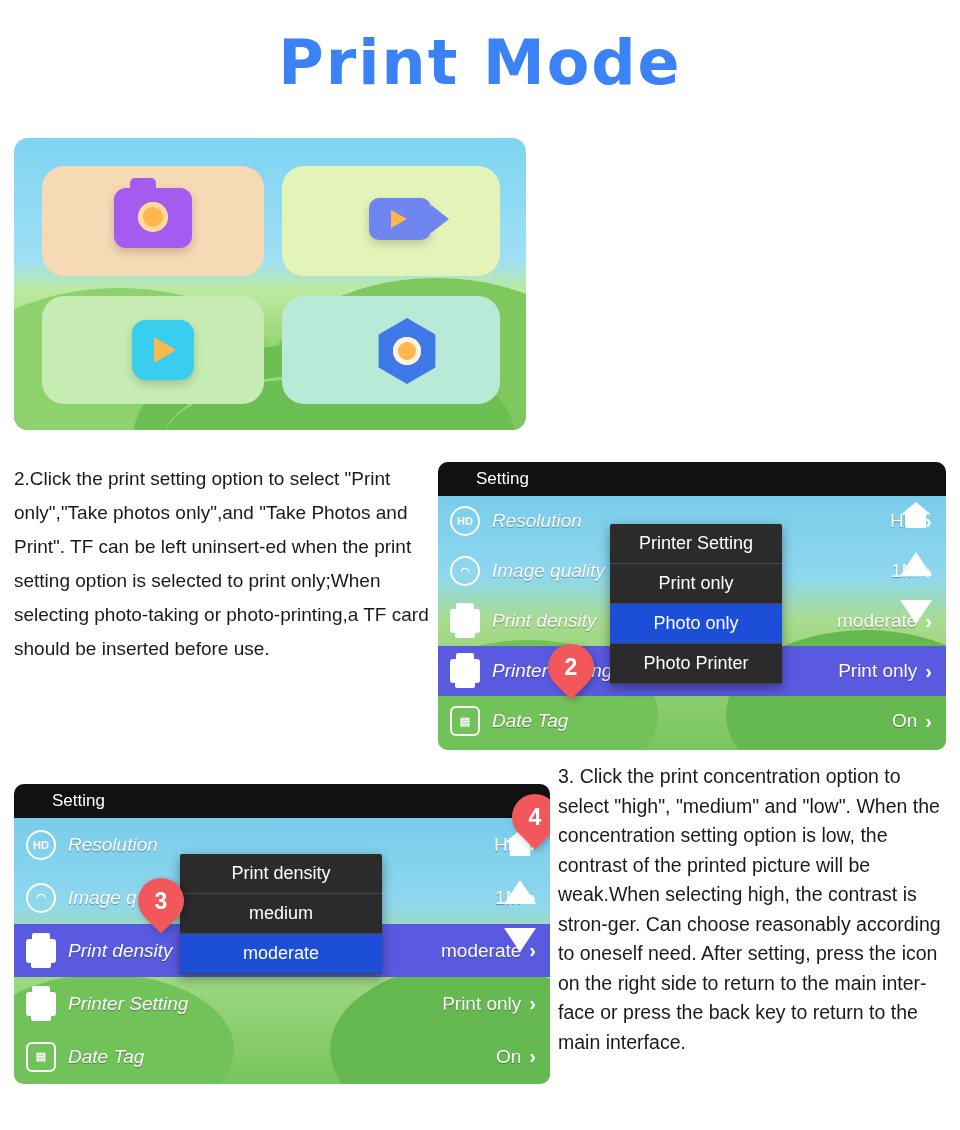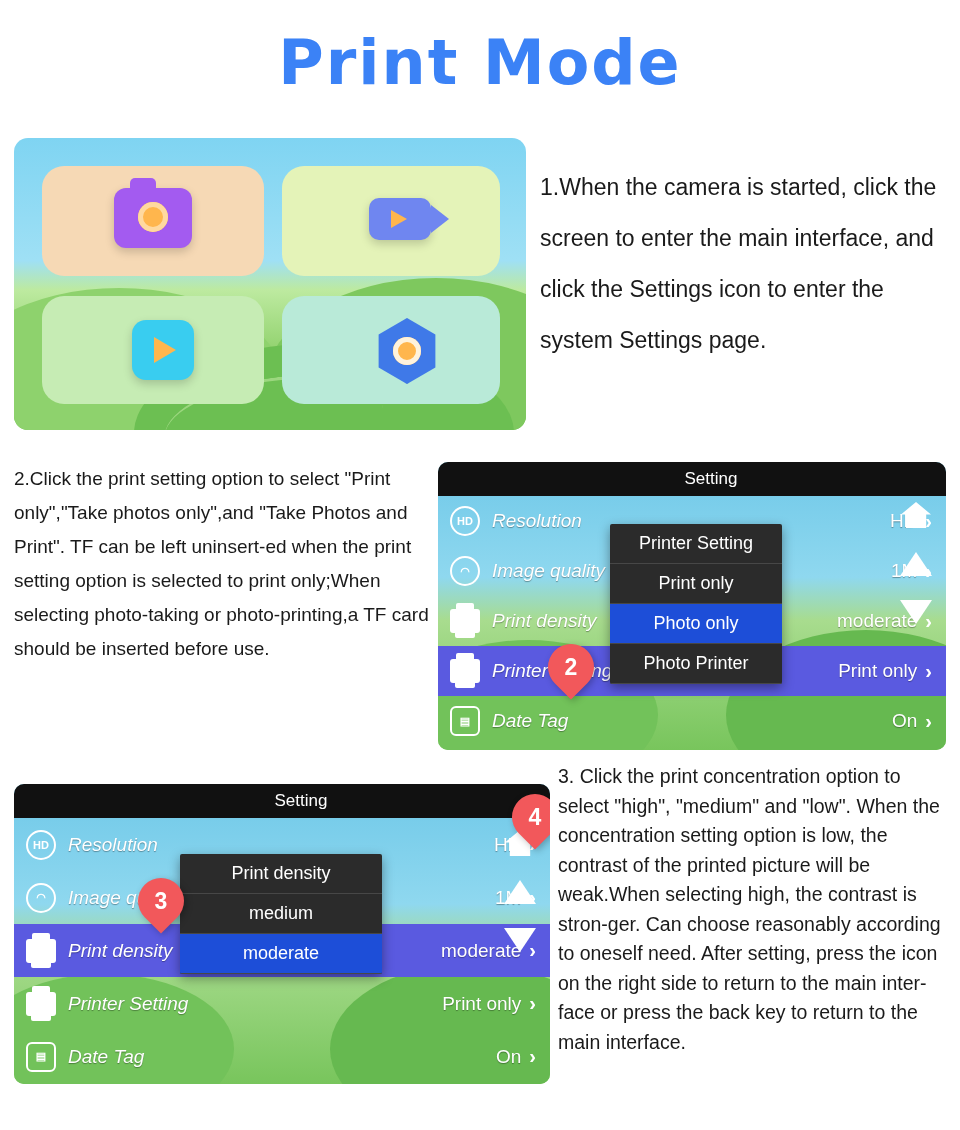--- a/index.html
+++ b/index.html
@@ -128,21 +128,20 @@
     background: linear-gradient(#6fc8e8 0%, #8fd8ef 40%, #a8dc8e 55%, #78c55c 100%);
   }
   .device .bar {
     position: absolute;
     left: 0; top: 0;
     width: 100%; height: 34px;
     background: #111;
     color: #fff;
     font-size: 17px;
     padding: 7px 0 0 38px;
-    text-align: center;
   }
   .device .scenery-h1 { position:absolute; left:-40px; bottom:-40px; width:260px; height:150px; background:#72c25a; border-radius:50%; }
   .device .scenery-h2 { position:absolute; right:-60px; bottom:-50px; width:280px; height:170px; background:#66b950; border-radius:50%; }
 
   .rows { position: absolute; left: 0; top: 34px; width: 100%; }
   .row {
     position: relative;
     display: flex;
     align-items: center;
     height: 50px;
@@ -245,21 +244,20 @@
     <div class="tile tile-c"></div>
     <div class="tile tile-d"></div>
 
     <div class="ic ic-cam"></div>
     <div class="ic ic-vid"></div>
     <div class="ic ic-play"></div>
     <div class="ic ic-gear"></div>
 
   </div>
 
-  <div class="para para-1">1.When the camera is started, click the screen to enter the main interface, and click the Settings icon to enter the system Settings page.</div>
 
   <div class="para para-2">2.Click the print setting option to select "Print only","Take photos only",and "Take Photos and Print". TF can be left uninsert-ed when the print setting option is selected to print only;When selecting photo-taking or photo-printing,a TF card should be inserted before use.</div>
 
   <div class="device" id="device-setting-1">
     <div class="scenery-h1"></div>
     <div class="scenery-h2"></div>
     <div class="bar">Setting</div>
 
     <div class="rows">
       <div class="row">

